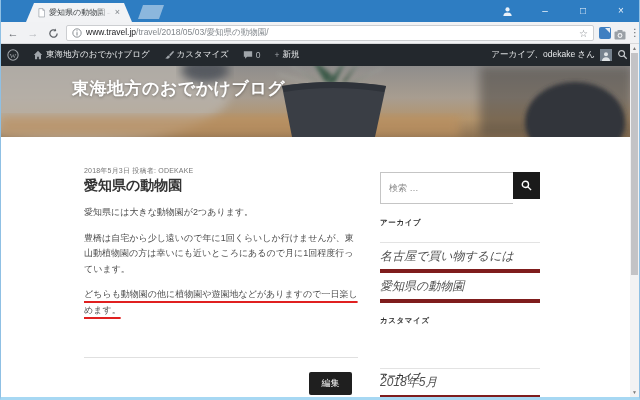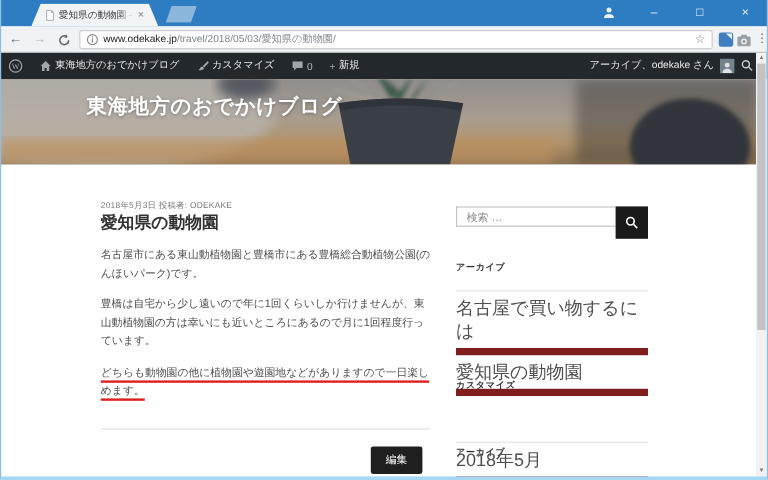--- a/index.html
+++ b/index.html
@@ -60,30 +60,30 @@
   .meta{position:absolute;left:84px;top:166px;font-size:7px;color:#767676;letter-spacing:.2px;}
   .post-title{position:absolute;left:84px;top:177px;margin:0;font-size:14px;font-weight:bold;color:#333;}
   .post-body{position:absolute;left:84px;top:205px;width:278px;font-size:9px;line-height:15.5px;color:#4d4d4d;}
   .post-body p{margin:0 0 10px 0;}
   .post-body p.marked{text-decoration:underline;text-decoration-color:#e02020;text-decoration-thickness:2px;text-underline-offset:4px;}
   .post-divider{position:absolute;left:84px;top:357px;width:274px;border-top:1px solid #e0e0e0;}
   .edit-btn{position:absolute;left:309px;top:372px;width:43px;height:23px;background:#1f1f1f;color:#fff;
        font-size:9px;border:none;border-radius:2px;display:flex;align-items:center;justify-content:center;cursor:pointer;}
 
   
-  .search-row{position:absolute;left:380px;top:172px;width:160px;height:17px;display:flex;border-radius:12px;}
+  .search-row{position:absolute;left:380px;top:172px;width:160px;height:32px;display:flex;border-radius:12px;}
   .search-input{flex:1;min-width:0;border:1px solid #c5c5c5;border-right:none;box-sizing:border-box;
        font-size:9px;padding:0 8px;color:#666;font-family:inherit;}
   .search-input::placeholder{color:#8a8a8a;}
   .search-btn{width:27px;height:27px;background:#1a1a1a;border:none;display:flex;align-items:center;justify-content:center;cursor:pointer;}
   .widget-title{position:absolute;left:380px;font-size:7.5px;font-weight:bold;color:#333;letter-spacing:.6px;}
   .wt-recent{top:218px;} .wt-comments{top:316px;} .wt-archives{top:372px;}
   .side-list{position:absolute;left:380px;width:160px;border-top:1px solid #e3e3e3;}
   .sl-recent{top:242px;} .sl-archives{top:368px;}
-  .side-item{display:block;font-size:15px;color:#4f4f4f;text-decoration:none;padding:5px 0 4px 0;border-bottom:6px solid #7f1d1d;cursor:pointer;}
+  .side-item{display:block;font-size:12px;color:#4f4f4f;text-decoration:none;padding:5px 0 4px 0;border-bottom:4px solid #7f1d1d;cursor:pointer;font-style:italic;}
 
   
   .scrollbar{position:absolute;right:1px;top:44px;width:9px;height:353px;background:#f2f2f3;}
   .sb-arrow{position:absolute;left:0;width:9px;height:9px;color:#7a7a7a;font-size:5px;text-align:center;line-height:9px;}
   .sb-up{top:0;} .sb-down{bottom:0;}
   .sb-thumb{position:absolute;left:1px;top:9px;width:7px;height:222px;background:#c3c3c6;}
 
   
   .frame{position:absolute;inset:0;pointer-events:none;
        border-left:1px solid #8fc0e4;border-right:1px solid #8fc0e4;border-bottom:3px solid #a7d8f3;box-sizing:border-box;}
@@ -124,21 +124,21 @@
           <path d="M10 6 A4 4 0 1 1 8.6 3" fill="none" stroke="#5f6368" stroke-width="1.4"></path>
           <path d="M8.2 0.6 L8.9 3.4 L6.1 3.9 Z" fill="#5f6368"></path>
         </svg>
     </div>
     <div class="urlbar">
       <svg width="10" height="10" viewBox="0 0 12 12">
         <circle cx="6" cy="6" r="5" fill="none" stroke="#80868b" stroke-width="1.1"></circle>
         <rect x="5.4" y="5" width="1.2" height="4" fill="#80868b"></rect>
           <rect x="5.4" y="2.8" width="1.2" height="1.2" fill="#80868b"></rect>
       </svg>
-      <span class="url"><span class="host">www.odekake.jp</span><span class="path">/travel/2018/05/03/愛知県の動物園/</span></span>
+      <span class="url"><span class="host">www.travel.jp</span><span class="path">/travel/2018/05/03/愛知県の動物園/</span></span>
       <span class="star">☆</span>
     </div>
     <div class="ext ext1"></div>
     <div class="ext ext2">
       <svg width="12" height="12" viewBox="0 0 12 12">
           <rect x="0.5" y="2.5" width="11" height="8" rx="1" fill="#9aa0a6"></rect>
           <rect x="3.5" y="1" width="5" height="2.5" rx="0.6" fill="#9aa0a6"></rect>
           <circle cx="6" cy="6.5" r="2.4" fill="#f1f2f4"></circle>
           <circle cx="6" cy="6.5" r="1.3" fill="#9aa0a6"></circle>
         </svg>
@@ -238,21 +238,21 @@
     <h1 class="site-title">東海地方のおでかけブログ</h1>
   </div>
 
   <div class="meta">
     <span>2018年5月3日</span>
     <span>投稿者:</span>
     <span>ODEKAKE</span>
   </div>
   <h2 class="post-title">愛知県の動物園</h2>
   <div class="post-body">
-    <p>名古屋市にある東山動植物園と豊橋市にある豊橋総合動植物公園(のんほいパーク)です。</p>
+    <p>愛知県には大きな動物園が2つあります。</p>
     <p>豊橋は自宅から少し遠いので年に1回くらいしか行けませんが、東山動植物園の方は幸いにも近いところにあるので月に1回程度行っています。</p>
     <p class="marked">どちらも動物園の他に植物園や遊園地などがありますので一日楽しめます。</p>
   </div>
   <div class="post-divider"></div>
   <button class="edit-btn">編集</button>
 
   <div class="search-row">
     <input class="search-input" type="text" placeholder="検索 …" style="">
     <button class="search-btn">
       <svg width="11" height="11" viewBox="0 0 12 12">

